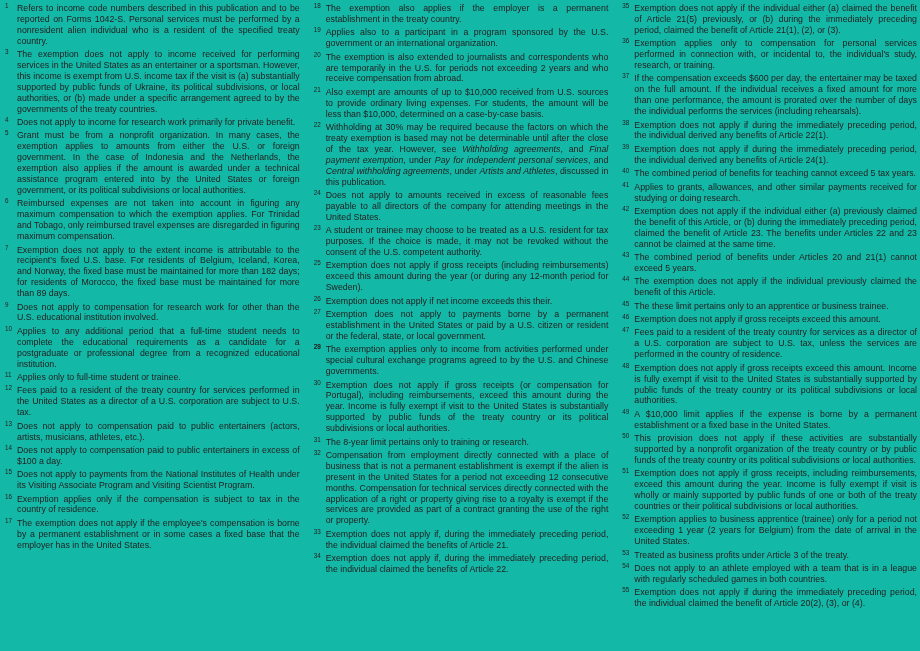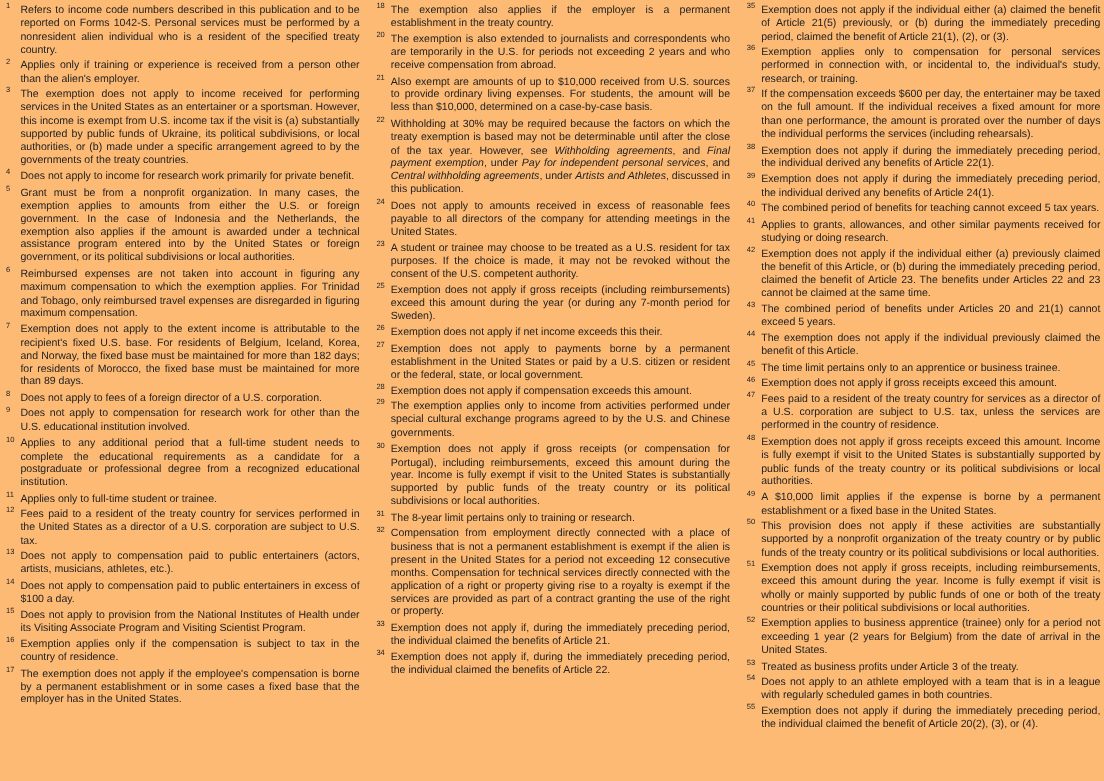--- a/index.html
+++ b/index.html
@@ -8,21 +8,21 @@
     background: #ffffff;
   }
   .page {
     width: 920px;
     height: 651px;
     box-sizing: border-box;
     padding: 3px 3px 0 5px;
     display: flex;
     gap: 14px;
     overflow: hidden;
-    background: #fdba74;
+    background: #14b8a6;
     font-family: "Liberation Sans", "DejaVu Sans", sans-serif;
     color: #222222;
   }
   .col {
     flex: 1 1 0;
     min-width: 0;
   }
   .footnote {
     position: relative;
     padding-left: 12px;
@@ -42,67 +42,66 @@
   .fn-text i {
     font-style: italic;
   }
 </style>
 </head>
 <body>
 
 <div class="page">
   <div class="col">
       <div class="footnote"><span class="fn-num">1</span><span class="fn-text">Refers to income code numbers described in this publication and to be reported on Forms 1042-S. Personal services must be performed by a nonresident alien individual who is a resident of the specified treaty country.</span></div>
-      <div class="footnote"><span class="fn-num">2</span><span class="fn-text">Applies only if training or experience is received from a person other than the alien's employer.</span></div>
       <div class="footnote"><span class="fn-num">3</span><span class="fn-text">The exemption does not apply to income received for performing services in the United States as an entertainer or a sportsman. However, this income is exempt from U.S. income tax if the visit is (a) substantially supported by public funds of Ukraine, its political subdivisions, or local authorities, or (b) made under a specific arrangement agreed to by the governments of the treaty countries.</span></div>
       <div class="footnote"><span class="fn-num">4</span><span class="fn-text">Does not apply to income for research work primarily for private benefit.</span></div>
       <div class="footnote"><span class="fn-num">5</span><span class="fn-text">Grant must be from a nonprofit organization. In many cases, the exemption applies to amounts from either the U.S. or foreign government. In the case of Indonesia and the Netherlands, the exemption also applies if the amount is awarded under a technical assistance program entered into by the United States or foreign government, or its political subdivisions or local authorities.</span></div>
       <div class="footnote"><span class="fn-num">6</span><span class="fn-text">Reimbursed expenses are not taken into account in figuring any maximum compensation to which the exemption applies. For Trinidad and Tobago, only reimbursed travel expenses are disregarded in figuring maximum compensation.</span></div>
       <div class="footnote"><span class="fn-num">7</span><span class="fn-text">Exemption does not apply to the extent income is attributable to the recipient's fixed U.S. base. For residents of Belgium, Iceland, Korea, and Norway, the fixed base must be maintained for more than 182 days; for residents of Morocco, the fixed base must be maintained for more than 89 days.</span></div>
-      <div class="footnote"><span class="fn-num">8</span><span class="fn-text">Does not apply to fees of a foreign director of a U.S. corporation.</span></div>
       <div class="footnote"><span class="fn-num">9</span><span class="fn-text">Does not apply to compensation for research work for other than the U.S. educational institution involved.</span></div>
       <div class="footnote"><span class="fn-num">10</span><span class="fn-text">Applies to any additional period that a full-time student needs to complete the educational requirements as a candidate for a postgraduate or professional degree from a recognized educational institution.</span></div>
       <div class="footnote"><span class="fn-num">11</span><span class="fn-text">Applies only to full-time student or trainee.</span></div>
       <div class="footnote"><span class="fn-num">12</span><span class="fn-text">Fees paid to a resident of the treaty country for services performed in the United States as a director of a U.S. corporation are subject to U.S. tax.</span></div>
       <div class="footnote"><span class="fn-num">13</span><span class="fn-text">Does not apply to compensation paid to public entertainers (actors, artists, musicians, athletes, etc.).</span></div>
       <div class="footnote"><span class="fn-num">14</span><span class="fn-text">Does not apply to compensation paid to public entertainers in excess of $100 a day.</span></div>
-      <div class="footnote"><span class="fn-num">15</span><span class="fn-text">Does not apply to provision from the National Institutes of Health under its Visiting Associate Program and Visiting Scientist Program.</span></div>
+      <div class="footnote"><span class="fn-num">15</span><span class="fn-text">Does not apply to payments from the National Institutes of Health under its Visiting Associate Program and Visiting Scientist Program.</span></div>
       <div class="footnote"><span class="fn-num">16</span><span class="fn-text">Exemption applies only if the compensation is subject to tax in the country of residence.</span></div>
       <div class="footnote"><span class="fn-num">17</span><span class="fn-text">The exemption does not apply if the employee's compensation is borne by a permanent establishment or in some cases a fixed base that the employer has in the United States.</span></div>
     </div>
   <div class="col">
       <div class="footnote"><span class="fn-num">18</span><span class="fn-text">The exemption also applies if the employer is a permanent establishment in the treaty country.</span></div>
+      <div class="footnote"><span class="fn-num">19</span><span class="fn-text">Applies also to a participant in a program sponsored by the U.S. government or an international organization.</span></div>
       <div class="footnote"><span class="fn-num">20</span><span class="fn-text">The exemption is also extended to journalists and correspondents who are temporarily in the U.S. for periods not exceeding 2 years and who receive compensation from abroad.</span></div>
       <div class="footnote"><span class="fn-num">21</span><span class="fn-text">Also exempt are amounts of up to $10,000 received from U.S. sources to provide ordinary living expenses. For students, the amount will be less than $10,000, determined on a case-by-case basis.</span></div>
       <div class="footnote"><span class="fn-num">22</span><span class="fn-text">Withholding at 30% may be required because the factors on which the treaty exemption is based may not be determinable until after the close of the tax year. However, see <i>Withholding agreements</i>, and <i>Final payment exemption</i>, under <i>Pay for independent personal services</i>, and <i>Central withholding agreements</i>, under <i>Artists and Athletes</i>, discussed in this publication.</span></div>
       <div class="footnote"><span class="fn-num">24</span><span class="fn-text">Does not apply to amounts received in excess of reasonable fees payable to all directors of the company for attending meetings in the United States.</span></div>
       <div class="footnote"><span class="fn-num">23</span><span class="fn-text">A student or trainee may choose to be treated as a U.S. resident for tax purposes. If the choice is made, it may not be revoked without the consent of the U.S. competent authority.</span></div>
-      <div class="footnote"><span class="fn-num">25</span><span class="fn-text">Exemption does not apply if gross receipts (including reimbursements) exceed this amount during the year (or during any 7-month period for Sweden).</span></div>
+      <div class="footnote"><span class="fn-num">25</span><span class="fn-text">Exemption does not apply if gross receipts (including reimbursements) exceed this amount during the year (or during any 12-month period for Sweden).</span></div>
       <div class="footnote"><span class="fn-num">26</span><span class="fn-text">Exemption does not apply if net income exceeds this their.</span></div>
       <div class="footnote"><span class="fn-num">27</span><span class="fn-text">Exemption does not apply to payments borne by a permanent establishment in the United States or paid by a U.S. citizen or resident or the federal, state, or local government.</span></div>
-      <div class="footnote"><span class="fn-num">28</span><span class="fn-text">Exemption does not apply if compensation exceeds this amount.</span></div>
+      <div class="footnote"><span class="fn-num">28</span></div>
       <div class="footnote"><span class="fn-num">29</span><span class="fn-text">The exemption applies only to income from activities performed under special cultural exchange programs agreed to by the U.S. and Chinese governments.</span></div>
       <div class="footnote"><span class="fn-num">30</span><span class="fn-text">Exemption does not apply if gross receipts (or compensation for Portugal), including reimbursements, exceed this amount during the year. Income is fully exempt if visit to the United States is substantially supported by public funds of the treaty country or its political subdivisions or local authorities.</span></div>
       <div class="footnote"><span class="fn-num">31</span><span class="fn-text">The 8-year limit pertains only to training or research.</span></div>
       <div class="footnote"><span class="fn-num">32</span><span class="fn-text">Compensation from employment directly connected with a place of business that is not a permanent establishment is exempt if the alien is present in the United States for a period not exceeding 12 consecutive months. Compensation for technical services directly connected with the application of a right or property giving rise to a royalty is exempt if the services are provided as part of a contract granting the use of the right or property.</span></div>
       <div class="footnote"><span class="fn-num">33</span><span class="fn-text">Exemption does not apply if, during the immediately preceding period, the individual claimed the benefits of Article 21.</span></div>
       <div class="footnote"><span class="fn-num">34</span><span class="fn-text">Exemption does not apply if, during the immediately preceding period, the individual claimed the benefits of Article 22.</span></div>
     </div>
   <div class="col">
       <div class="footnote"><span class="fn-num">35</span><span class="fn-text">Exemption does not apply if the individual either (a) claimed the benefit of Article 21(5) previously, or (b) during the immediately preceding period, claimed the benefit of Article 21(1), (2), or (3).</span></div>
       <div class="footnote"><span class="fn-num">36</span><span class="fn-text">Exemption applies only to compensation for personal services performed in connection with, or incidental to, the individual's study, research, or training.</span></div>
       <div class="footnote"><span class="fn-num">37</span><span class="fn-text">If the compensation exceeds $600 per day, the entertainer may be taxed on the full amount. If the individual receives a fixed amount for more than one performance, the amount is prorated over the number of days the individual performs the services (including rehearsals).</span></div>
       <div class="footnote"><span class="fn-num">38</span><span class="fn-text">Exemption does not apply if during the immediately preceding period, the individual derived any benefits of Article 22(1).</span></div>
       <div class="footnote"><span class="fn-num">39</span><span class="fn-text">Exemption does not apply if during the immediately preceding period, the individual derived any benefits of Article 24(1).</span></div>
       <div class="footnote"><span class="fn-num">40</span><span class="fn-text">The combined period of benefits for teaching cannot exceed 5 tax years.</span></div>
       <div class="footnote"><span class="fn-num">41</span><span class="fn-text">Applies to grants, allowances, and other similar payments received for studying or doing research.</span></div>
       <div class="footnote"><span class="fn-num">42</span><span class="fn-text">Exemption does not apply if the individual either (a) previously claimed the benefit of this Article, or (b) during the immediately preceding period, claimed the benefit of Article 23. The benefits under Articles 22 and 23 cannot be claimed at the same time.</span></div>
       <div class="footnote"><span class="fn-num">43</span><span class="fn-text">The combined period of benefits under Articles 20 and 21(1) cannot exceed 5 years.</span></div>
       <div class="footnote"><span class="fn-num">44</span><span class="fn-text">The exemption does not apply if the individual previously claimed the benefit of this Article.</span></div>
-      <div class="footnote"><span class="fn-num">45</span><span class="fn-text">The time limit pertains only to an apprentice or business trainee.</span></div>
+      <div class="footnote"><span class="fn-num">45</span><span class="fn-text">The these limit pertains only to an apprentice or business trainee.</span></div>
       <div class="footnote"><span class="fn-num">46</span><span class="fn-text">Exemption does not apply if gross receipts exceed this amount.</span></div>
       <div class="footnote"><span class="fn-num">47</span><span class="fn-text">Fees paid to a resident of the treaty country for services as a director of a U.S. corporation are subject to U.S. tax, unless the services are performed in the country of residence.</span></div>
       <div class="footnote"><span class="fn-num">48</span><span class="fn-text">Exemption does not apply if gross receipts exceed this amount. Income is fully exempt if visit to the United States is substantially supported by public funds of the treaty country or its political subdivisions or local authorities.</span></div>
       <div class="footnote"><span class="fn-num">49</span><span class="fn-text">A $10,000 limit applies if the expense is borne by a permanent establishment or a fixed base in the United States.</span></div>
       <div class="footnote"><span class="fn-num">50</span><span class="fn-text">This provision does not apply if these activities are substantially supported by a nonprofit organization of the treaty country or by public funds of the treaty country or its political subdivisions or local authorities.</span></div>
       <div class="footnote"><span class="fn-num">51</span><span class="fn-text">Exemption does not apply if gross receipts, including reimbursements, exceed this amount during the year. Income is fully exempt if visit is wholly or mainly supported by public funds of one or both of the treaty countries or their political subdivisions or local authorities.</span></div>
       <div class="footnote"><span class="fn-num">52</span><span class="fn-text">Exemption applies to business apprentice (trainee) only for a period not exceeding 1 year (2 years for Belgium) from the date of arrival in the United States.</span></div>
       <div class="footnote"><span class="fn-num">53</span><span class="fn-text">Treated as business profits under Article 3 of the treaty.</span></div>
       <div class="footnote"><span class="fn-num">54</span><span class="fn-text">Does not apply to an athlete employed with a team that is in a league with regularly scheduled games in both countries.</span></div>
       <div class="footnote"><span class="fn-num">55</span><span class="fn-text">Exemption does not apply if during the immediately preceding period, the individual claimed the benefit of Article 20(2), (3), or (4).</span></div>

